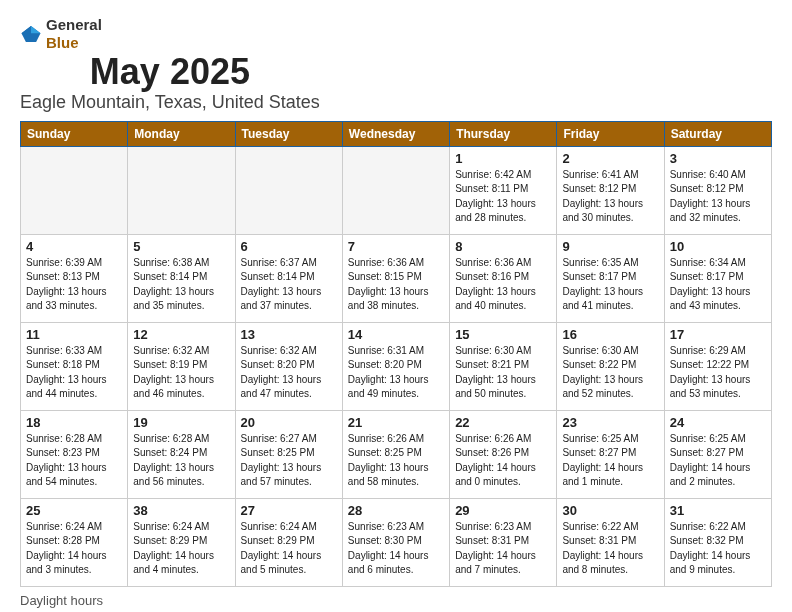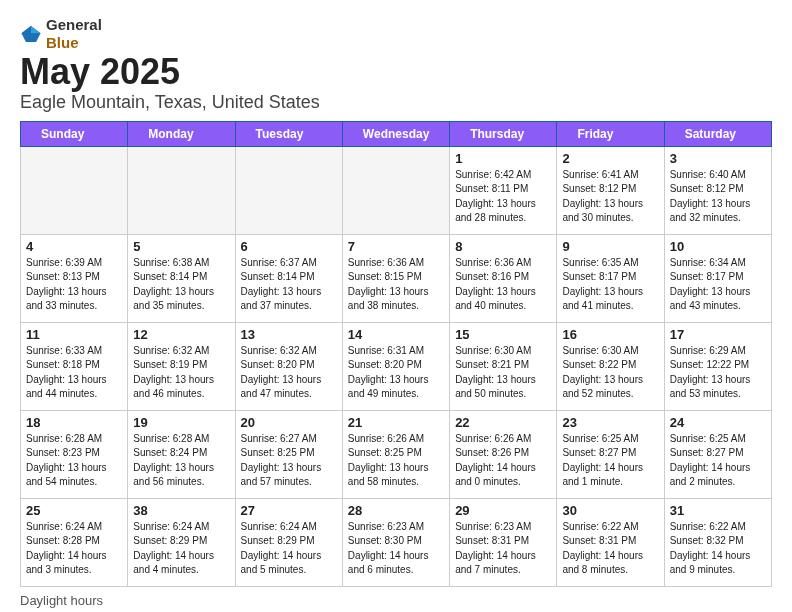--- a/index.html
+++ b/index.html
@@ -37,45 +37,45 @@
     .logo-text-blue {
       font-size: 15px;
       font-weight: bold;
       color: #a16207;
     }
     .logo-icon {
       width: 22px;
       height: 22px;
     }
     .title-block {
-      text-align: left;
+      text-align: center;
     }
     .main-title {
       font-size: 36px;
       font-weight: bold;
       color: #222;
       line-height: 1.1;
     }
     .subtitle {
       font-size: 18px;
       color: #444;
     }
     .calendar {
       flex: 1;
       border: 1px solid #ccc;
       border-collapse: collapse;
       width: 100%;
       table-layout: fixed;
     }
     .calendar thead tr th {
-      background: #8b5cf6;
+      background: #a16207;
       color: #fff;
       font-size: 12px;
       font-weight: bold;
-      padding: 5px 20px;
+      padding: 5px 6px;
       text-align: left;
       border: 1px solid #1a5fa0;
     }
     .calendar tbody tr td {
       border: 1px solid #ccc;
       vertical-align: top;
       padding: 4px 5px;
       font-size: 10.5px;
       color: #222;
       background: #fff;

